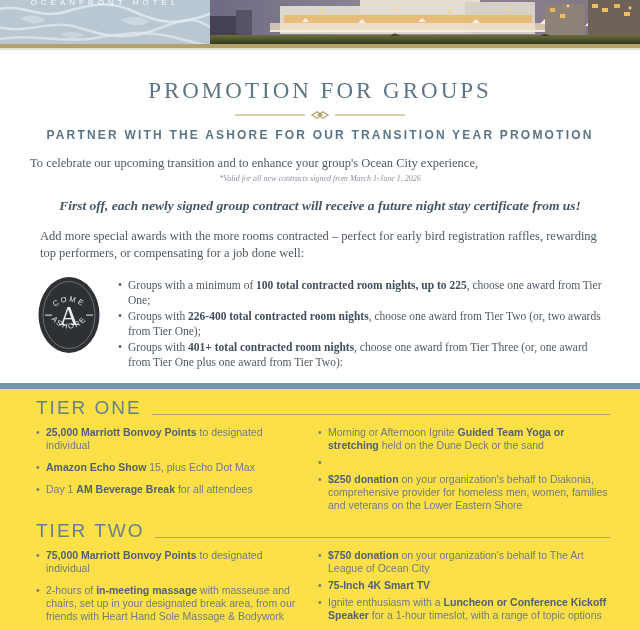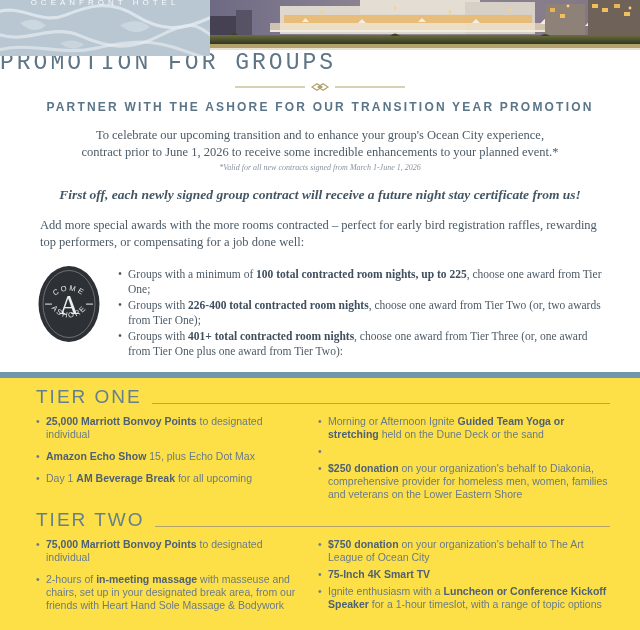--- a/index.html
+++ b/index.html
@@ -1,37 +1,37 @@
 <!DOCTYPE html>
 <html><head>
 <meta charset="utf-8">
 <style>
   html,body{margin:0;padding:0;background:#fff;}
   body{width:640px;height:630px;overflow:hidden;font-family:"Liberation Serif",serif;}
   .page{width:640px;height:630px;display:flex;flex-direction:column;overflow:hidden;background:#fff;}
 
   
   .hero{position:relative;height:44px;display:flex;flex:none;}
-  .hero-left{position:relative;width:210px;height:56px;overflow:hidden;background:#b9c7d2;}
+  .hero-left{position:relative;width:210px;height:44px;overflow:hidden;background:#b9c7d2;}
   .hero-left svg{position:absolute;inset:0;width:100%;height:100%;}
   .brand-label{position:absolute;top:-2px;left:0;right:0;text-align:center;
     font-family:"Liberation Sans",sans-serif;font-size:8px;letter-spacing:4px;
     color:rgba(255,255,255,.9);white-space:nowrap;}
   .hero-photo{position:relative;width:430px;height:44px;overflow:hidden;}
   .hero-photo svg{position:absolute;inset:0;width:100%;height:100%;}
   .gold-bar{height:4px;background:#b3a26b;border-bottom:2px solid #e8e4d4;flex:none;}
 
   
   .white-sec{flex:none;background:#fff;}
-  .promo-title{margin:0 0 0;font-family:Liberation Mono, monospace;
+  .promo-title{margin:28px 0 0;text-align:center;font-family:Liberation Serif, serif;
     font-weight:400;font-size:23px;letter-spacing:3px;color:#5d7585;}
   .ornament{display:block;margin:5px auto 0;}
   .subtitle{margin:7px 0 9px;text-align:center;font-family:"Liberation Sans",sans-serif;
     font-weight:700;font-size:12px;letter-spacing:2.2px;color:#5a7488;}
-  .intro{margin:13px auto 0;text-align:center;font-size:12.5px;line-height:17px;color:#4c5a66;max-width:580px;}
+  .intro{margin:13px auto 0;font-size:12.5px;line-height:17px;color:#4c5a66;max-width:580px;}
   .intro span{display:block;}
   .fine-print{margin:2px 0 0;text-align:center;font-style:italic;font-size:8px;color:#8a93a0;}
   .highlight{margin:15px 10px 0;text-align:center;font-weight:700;font-style:italic;
     font-size:13.5px;color:#445664;white-space:nowrap;}
   .awards-p{margin:14px 40px 0;font-size:12.5px;line-height:17px;color:#4c5a66;}
 
   .qualify{display:flex;align-items:flex-start;gap:18px;margin:14px 30px 0 38px;}
   .badge{flex:none;}
   .qual-list{list-style:none;margin:2px 0 0;padding:0;font-size:11.5px;line-height:15px;color:#4c5a66;}
   .qual-list li{display:flex;margin:0 0 1px;}
@@ -133,21 +133,20 @@
       <line x1="100" y1="6" x2="170" y2="6" stroke="#b3a26b" stroke-width="1"></line>
       <path d="M77 6 l 5 -3.2 5 3.2 -5 3.2 Z" fill="none" stroke="#b3a26b" stroke-width="1.2"></path>
       <path d="M83 6 l 5 -3.2 5 3.2 -5 3.2 Z" fill="none" stroke="#b3a26b" stroke-width="1.2"></path>
       <circle cx="85" cy="6" r="1.6" fill="#b3a26b"></circle>
     </svg>
 
     <h2 class="subtitle">PARTNER WITH THE ASHORE FOR OUR TRANSITION YEAR PROMOTION</h2>
 
     <p class="intro">
       <span>To celebrate our upcoming transition and to enhance your group's Ocean City experience,</span>
-      <span>contract prior to June 1, 2026 to receive some incredible enhancements to your planned event.*</span>
     </p>
     <p class="fine-print">*Valid for all new contracts signed from March 1-June 1, 2026</p>
     <p class="highlight">First off, each newly signed group contract will receive a future night stay certificate from us!</p>
     <p class="awards-p">Add more special awards with the more rooms contracted – perfect for early bird registration raffles, rewarding top performers, or compensating for a job done well:</p>
 
     <div class="qualify">
       <svg class="badge" width="62" height="78" viewBox="0 0 62 78">
         <ellipse cx="31" cy="39" rx="30.5" ry="38" fill="#2d3135"></ellipse>
         <ellipse cx="31" cy="39" rx="26" ry="33.5" fill="none" stroke="#9aa0a2" stroke-width="0.8" opacity="0.7"></ellipse>
         <defs>
@@ -195,21 +194,21 @@
             <li>
               <span class="dot">•</span>
               <span><span class="b">25,000 Marriott Bonvoy Points</span><span> to designated individual</span></span>
             </li>
             <li>
               <span class="dot">•</span>
               <span><span class="b">Amazon Echo Show</span><span> 15, plus Echo Dot Max</span></span>
             </li>
             <li>
               <span class="dot">•</span>
-              <span><span>Day 1 </span><span class="b">AM Beverage Break</span><span> for all upcoming</span></span>
+              <span><span>Day 1 </span><span class="b">AM Beverage Break</span><span> for all attendees</span></span>
             </li>
           </ul>
         <ul class="tcol right">
             <li>
               <span class="dot">•</span>
               <span><span>Morning or Afternoon Ignite </span><span class="b">Guided Team Yoga or stretching</span><span> held on the Dune Deck or the sand</span></span>
             </li>
             <li>
               <span class="dot">•</span>
             </li>

